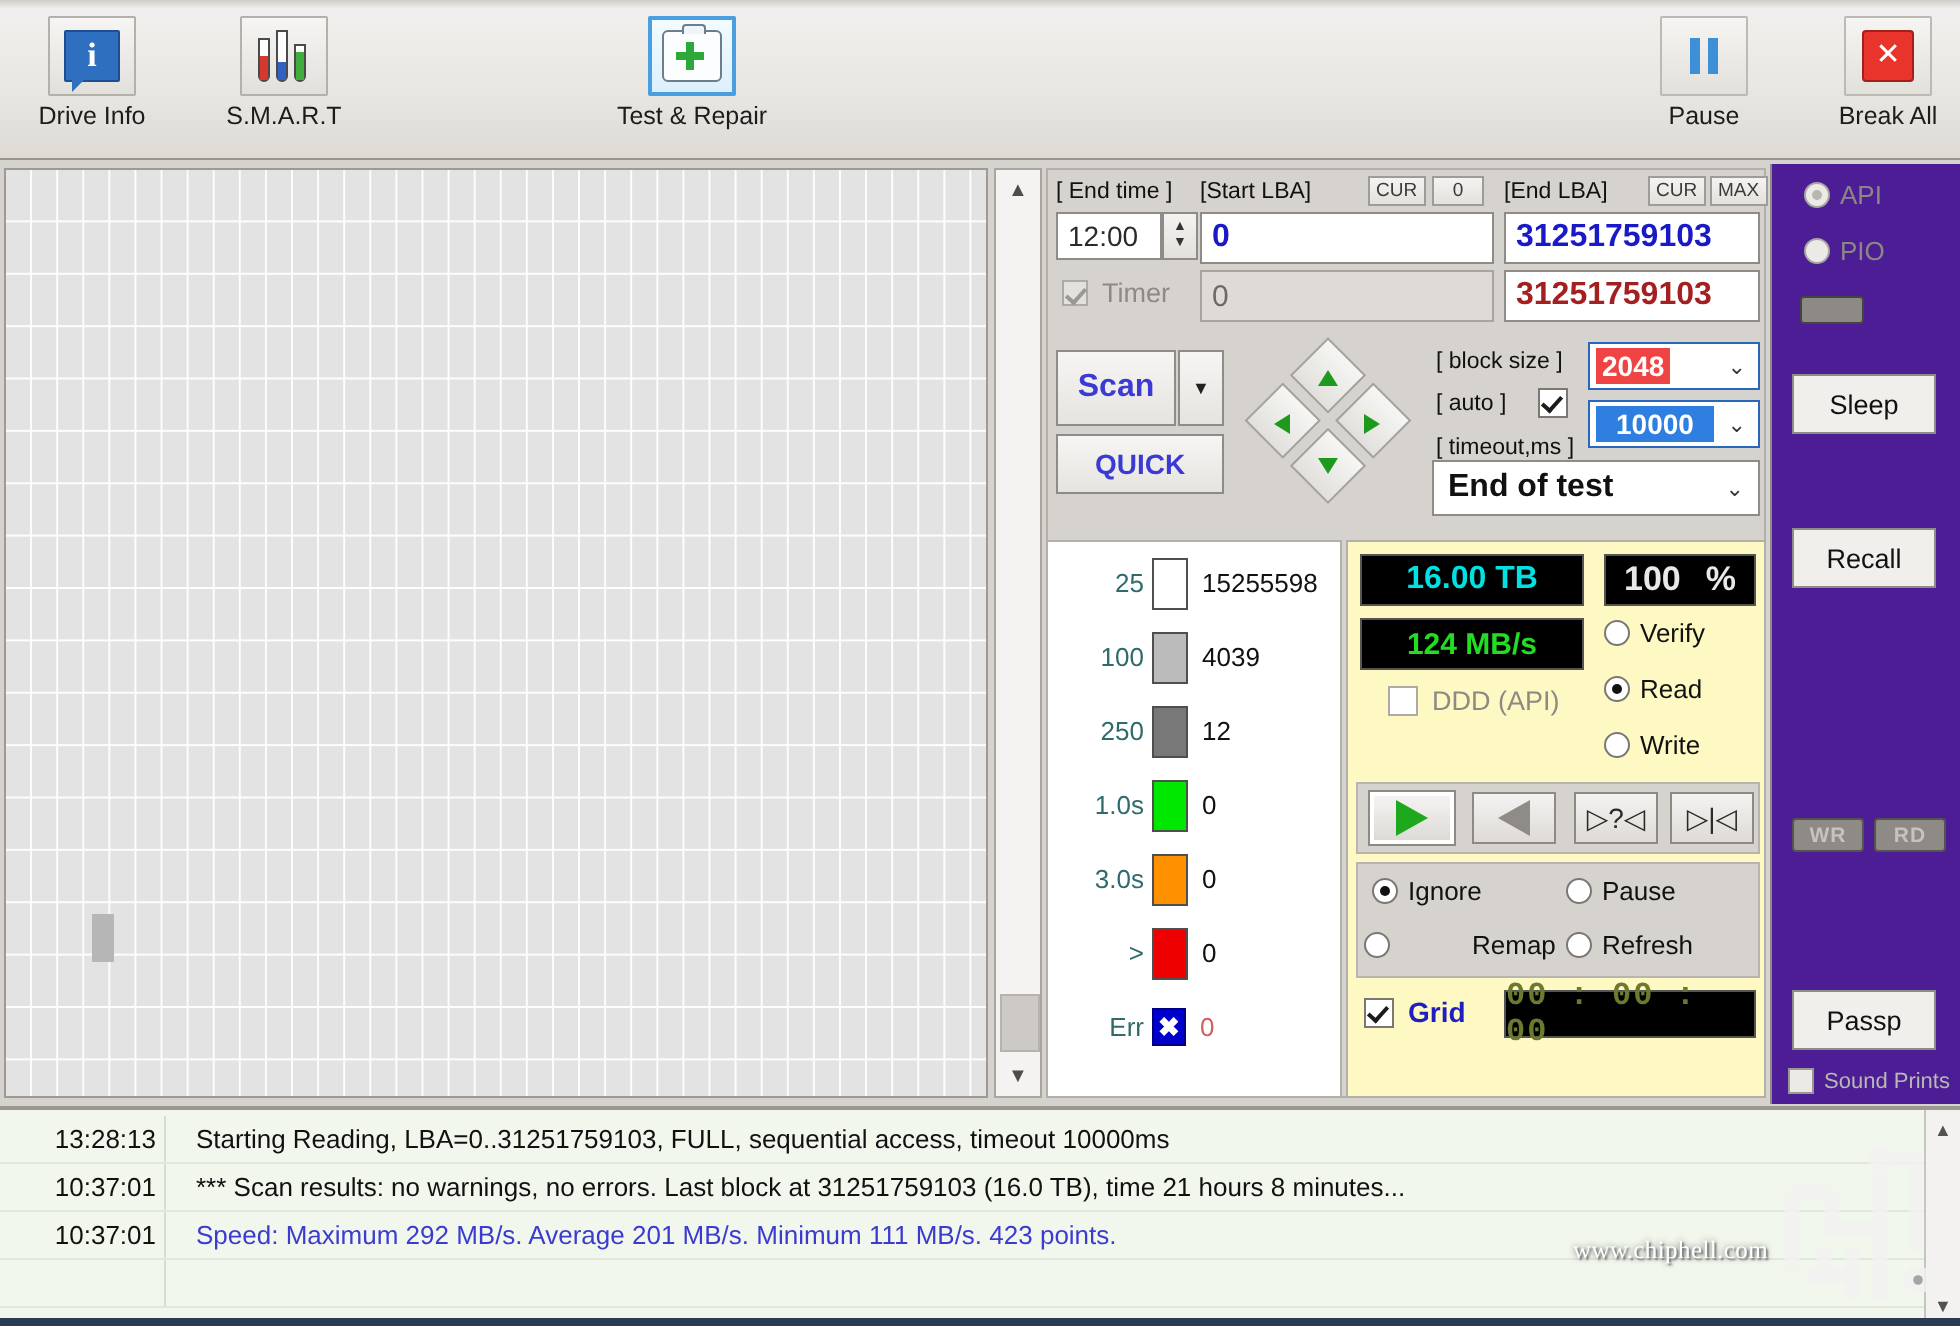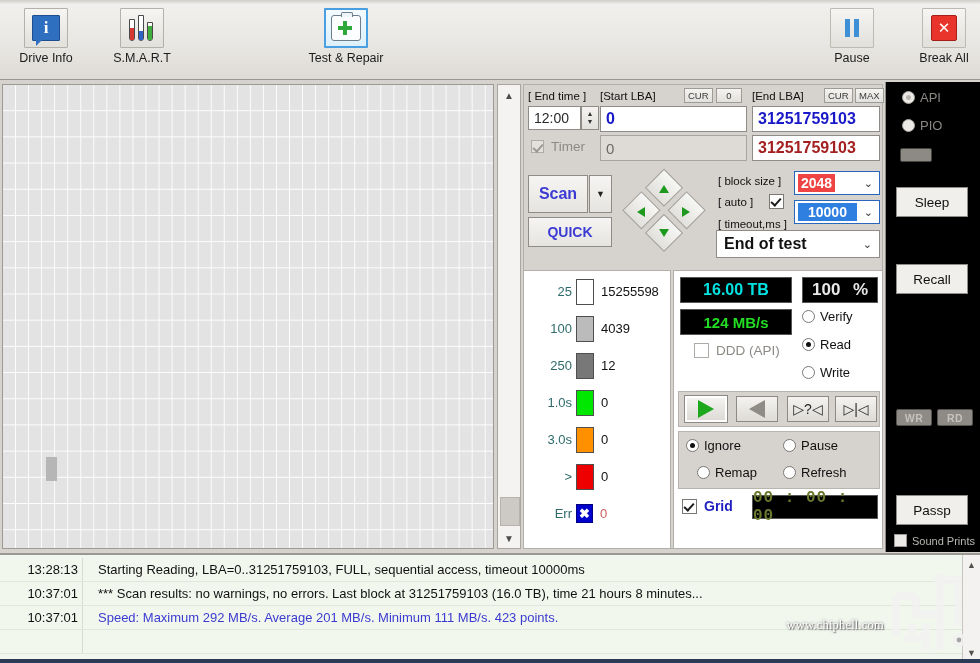--- a/index.html
+++ b/index.html
@@ -129,21 +129,21 @@
     background:#ffffff;border:1px solid #b3b0ab;box-sizing:border-box;
   }
   .lrow{position:absolute;left:0;width:148px;height:37px;display:flex;align-items:center;}
   .lrow .k{width:48px;text-align:right;font-size:13px;color:#2f6b6b;padding-right:4px;font-family:"Liberation Sans",sans-serif;}
   .lrow .sw{width:18px;height:26px;border:1px solid #4f4f4f;box-sizing:border-box;}
   .lrow .v{margin-left:7px;font-size:13px;color:#111;font-family:"Liberation Sans",sans-serif;}
 
   
   #stats{
     position:absolute;left:673px;top:270px;width:210px;height:279px;
-    background:#ffffff;border:1px solid #b3b0ab;box-sizing:border-box;
+    background:#fef9c3;border:1px solid #b3b0ab;box-sizing:border-box;
   }
   .lcd{
     background:#000;border:1px solid #555;box-sizing:border-box;
     display:flex;align-items:center;justify-content:center;
     font-family:"Liberation Sans",sans-serif;font-weight:bold;
   }
   .radio{display:flex;align-items:center;font-size:13px;color:#111;}
   .radio .dot{
     width:13px;height:13px;border-radius:50%;background:#fff;border:1px solid #7b7874;
     margin-right:5px;position:relative;box-sizing:border-box;flex:none;
@@ -161,21 +161,21 @@
     width:42px;height:26px;border:1px solid #8d8a85;box-sizing:border-box;
     background:linear-gradient(#f4f3f1,#dedbd6);
     display:flex;align-items:center;justify-content:center;
   }
   .tri-r{width:0;height:0;border-left:16px solid #1ea81e;border-top:9px solid transparent;border-bottom:9px solid transparent;}
   .tri-l{width:0;height:0;border-right:16px solid #8f8c87;border-top:9px solid transparent;border-bottom:9px solid transparent;}
 
   
   #side{
     position:absolute;left:885px;top:82px;width:95px;height:470px;
-    background:#000000;border-left:1px solid #8f8c87;box-sizing:border-box;
+    background:#4c1d95;border-left:1px solid #8f8c87;box-sizing:border-box;
   }
   #side .sbtn{
     position:absolute;left:10px;width:72px;height:30px;
     background:#f1efec;border:1px solid #8f8c87;box-sizing:border-box;
     display:flex;align-items:center;justify-content:center;
     font-size:13.5px;color:#111;
   }
   #side .tiny{
     position:absolute;width:36px;height:17px;border:1px solid #55534f;box-sizing:border-box;
     background:#8e8b86;display:flex;align-items:center;justify-content:center;
@@ -416,21 +416,21 @@
 
     <div style="position:absolute;left:4px;top:160px;width:202px;height:58px;border:1px solid #b8b5b0;background:#d6d3ce;box-sizing:border-box;">
       <div class="radio on" style="position:absolute;left:7px;top:6px;">
         <span class="dot"></span>
         <span>Ignore</span>
       </div>
       <div class="radio" style="position:absolute;left:104px;top:6px;">
         <span class="dot"></span>
         <span>Pause</span>
       </div>
-      <div class="radio" style="position:absolute;left:18px;top:33px;">
+      <div class="radio" style="position:absolute;left:3px;top:33px;gap:36px;">
         <span class="dot"></span>
         <span>Remap</span>
       </div>
       <div class="radio" style="position:absolute;left:104px;top:33px;">
         <span class="dot"></span>
         <span>Refresh</span>
       </div>
     </div>
 
     <div style="position:absolute;left:8px;top:227px;display:flex;align-items:center;">

